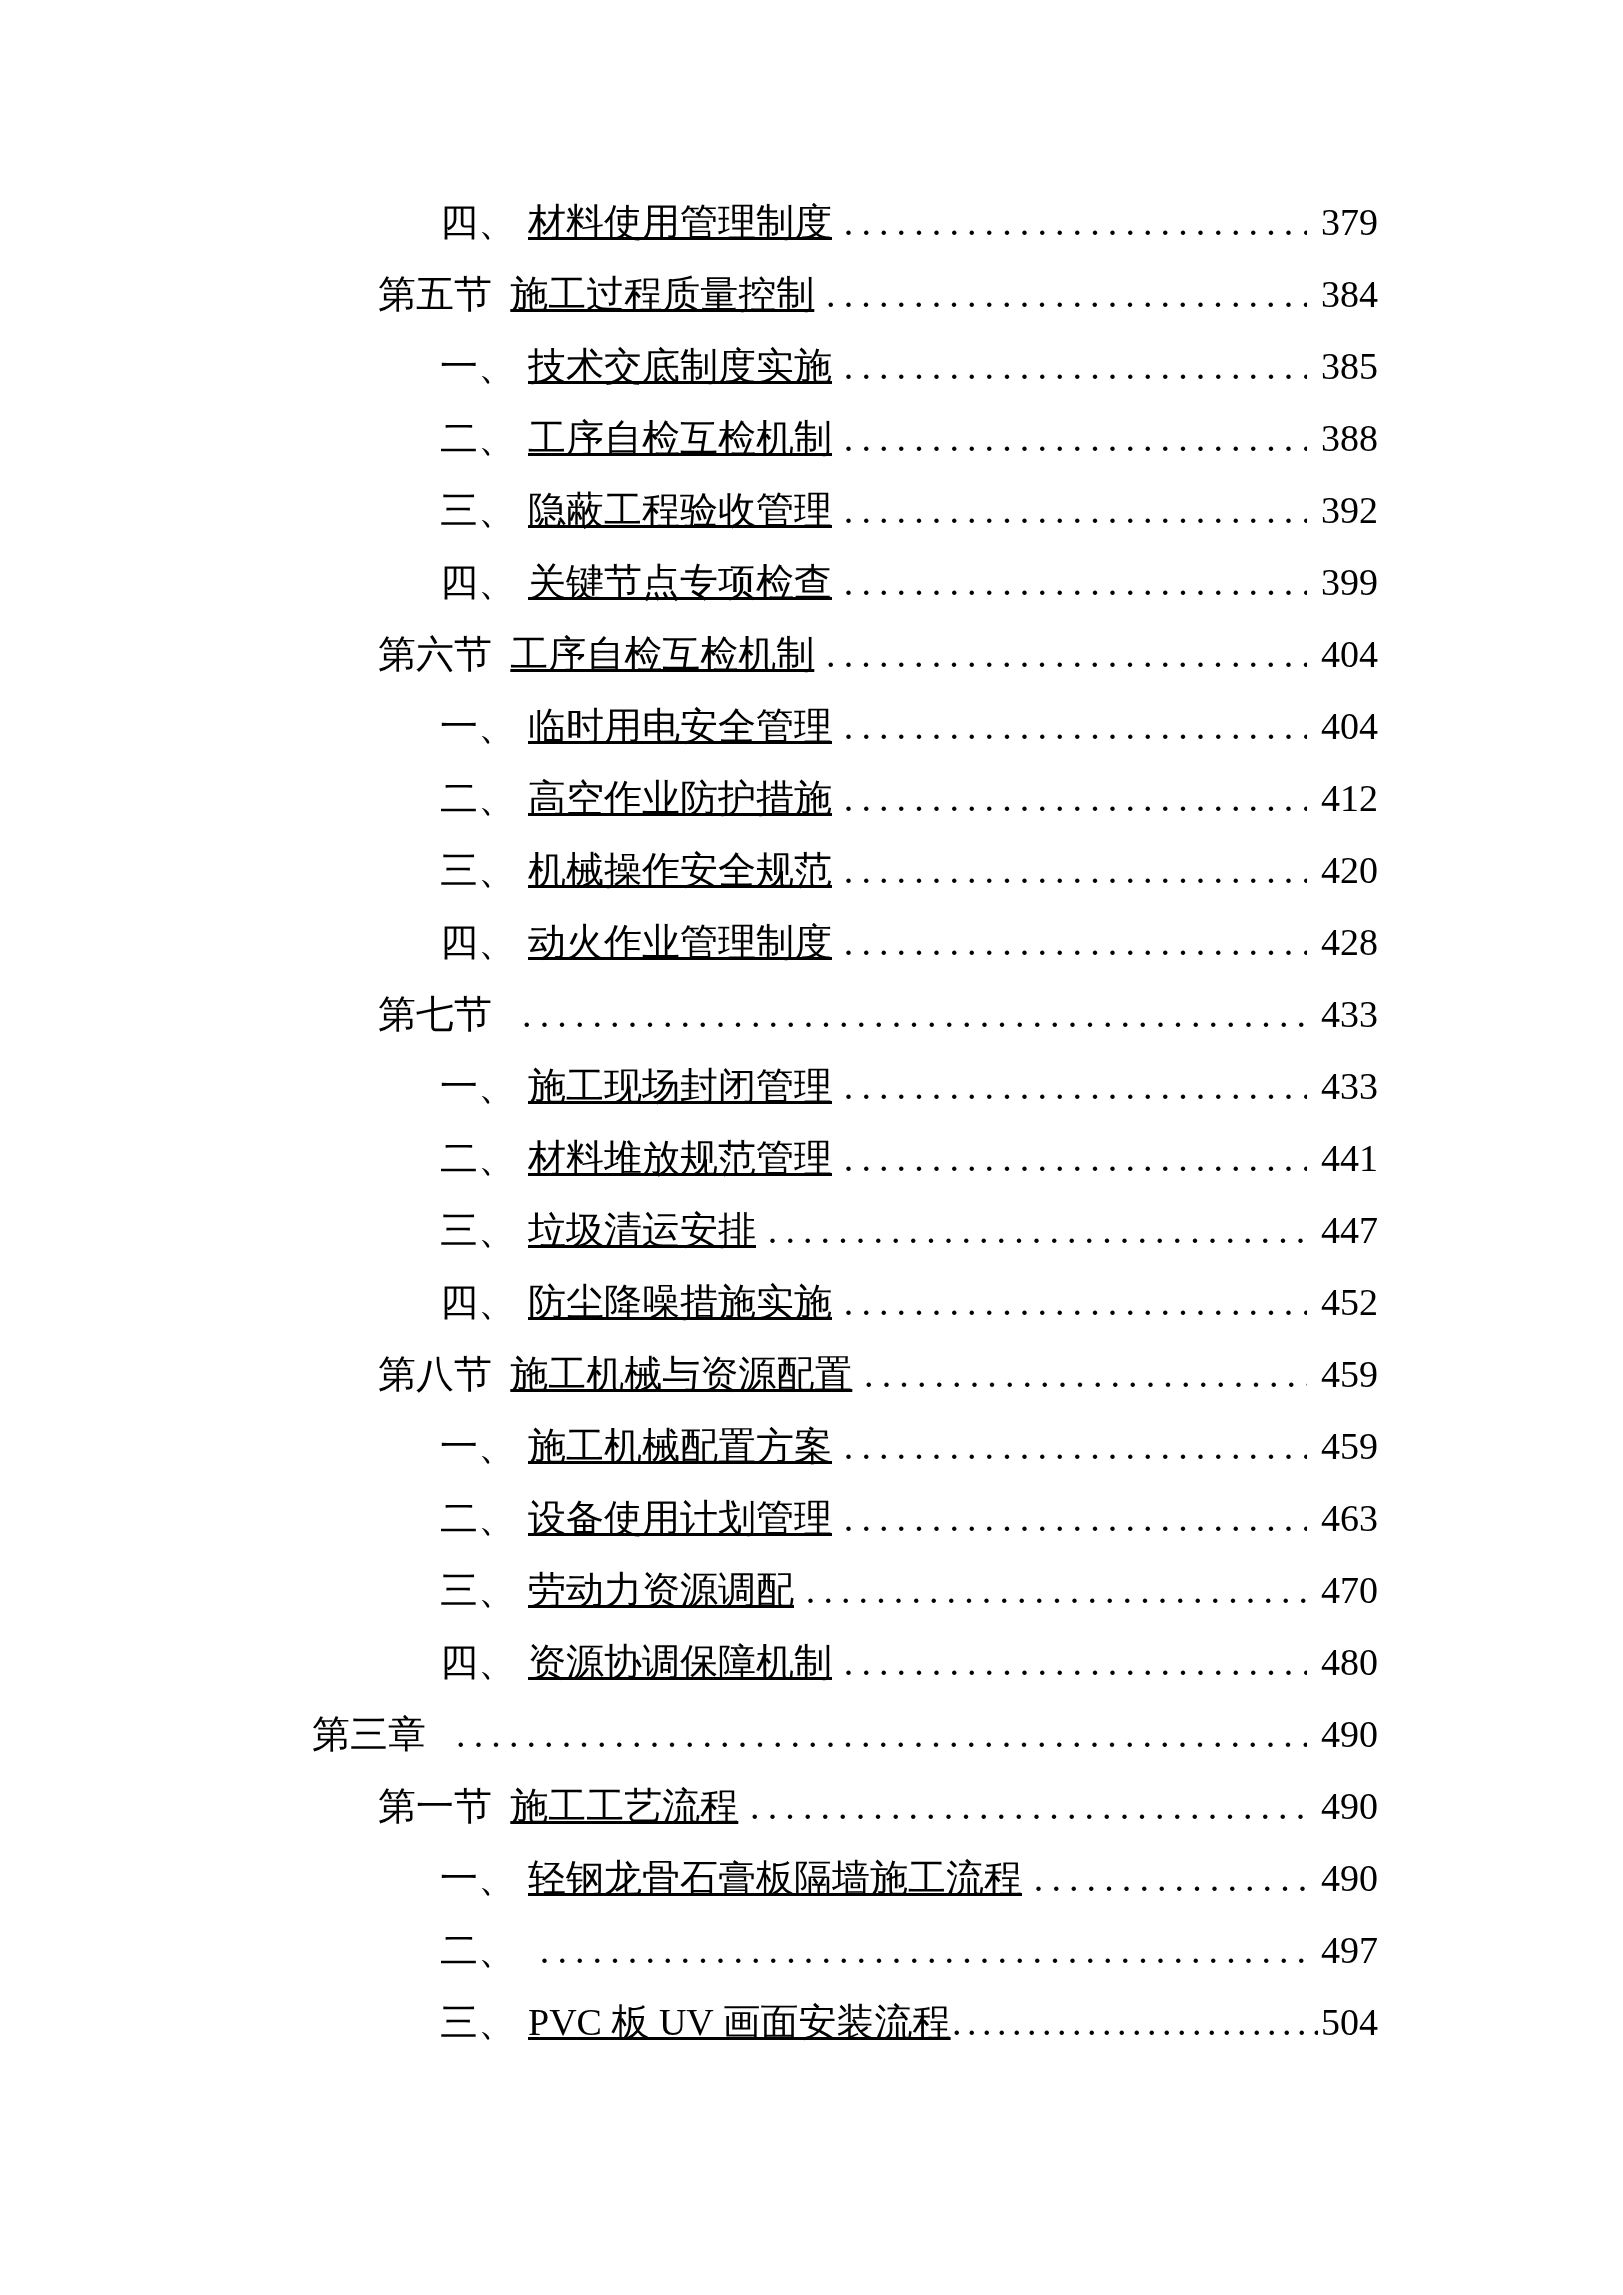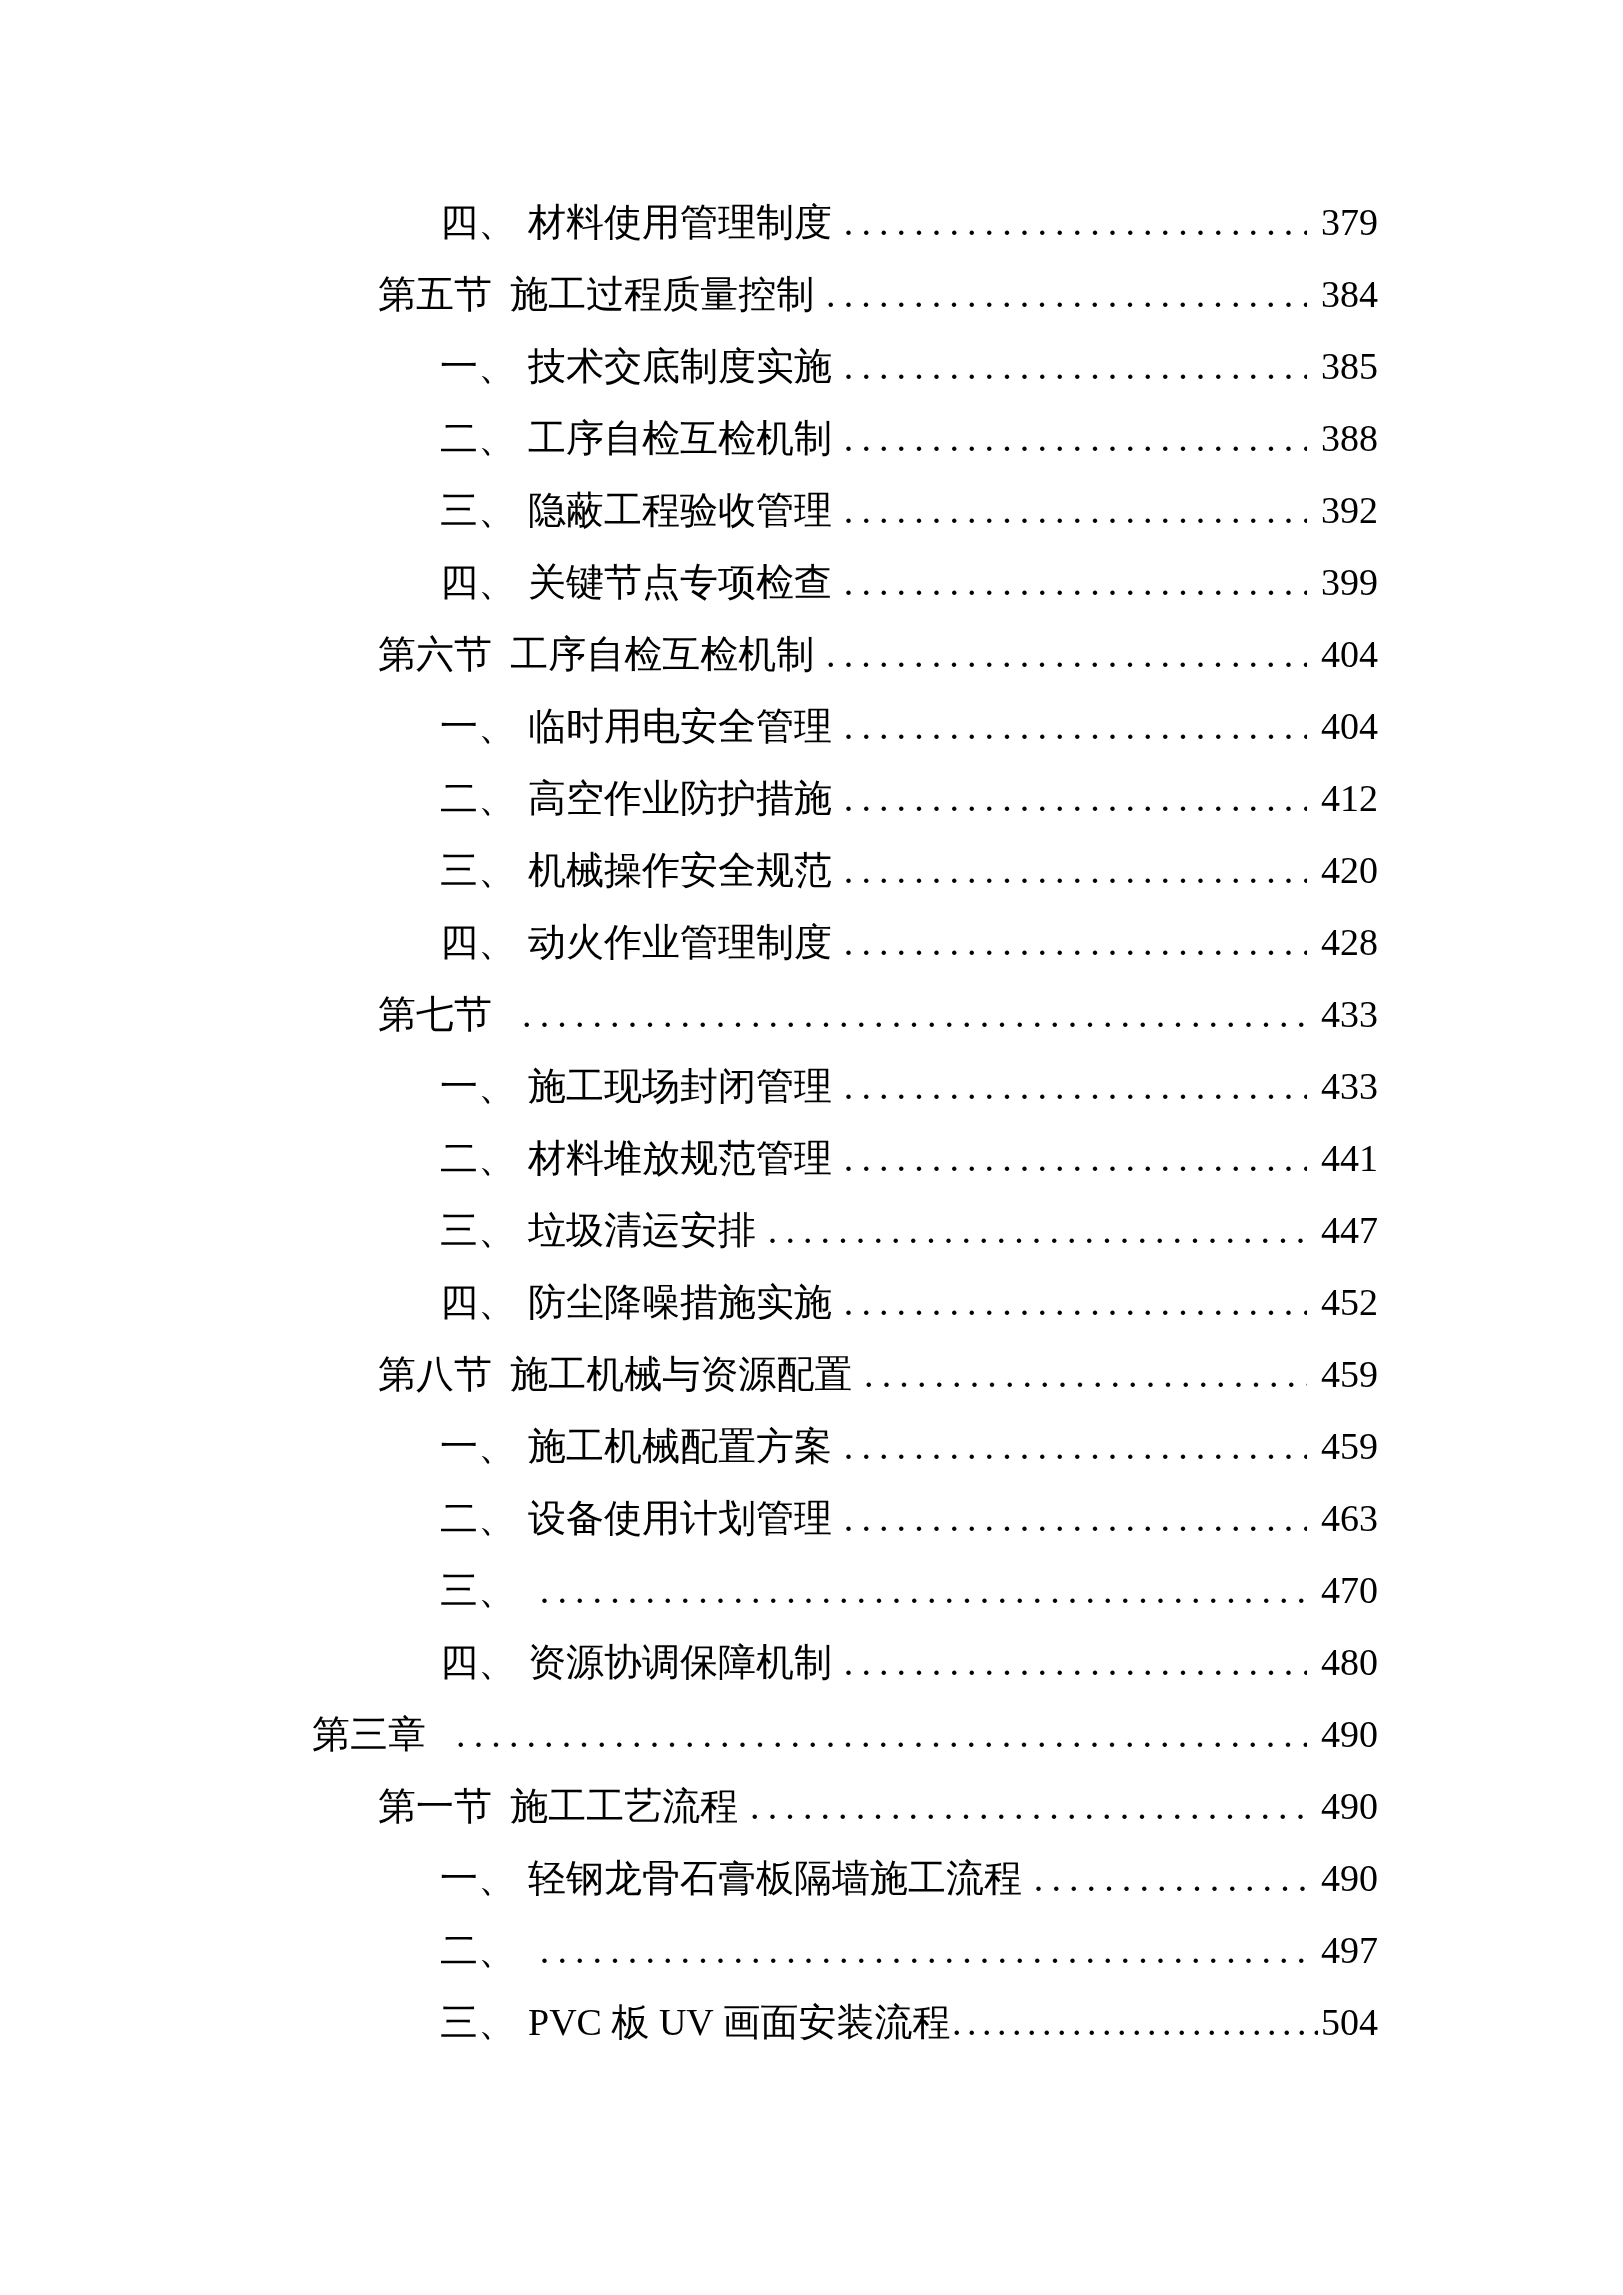--- a/index.html
+++ b/index.html
@@ -16,21 +16,21 @@
     height:72px;line-height:72px;
     font-size:38px;white-space:nowrap;
     padding-right:245px;box-sizing:border-box;
   }
   .lvl-chapter{padding-left:312px;}
   .lvl-section{padding-left:378px;}
   .lvl-item{padding-left:440px;}
   .num{flex:0 0 auto;}
   .lvl-item .num{display:inline-block;width:88px;}
   .lvl-chapter .num,.lvl-section .num{margin-right:18.3px;}
-  .title{flex:0 0 auto;white-space:pre;}
+  .title{flex:0 0 auto;white-space:pre;text-decoration:underline;}
   .dots{
     flex:1 1 auto;overflow:hidden;white-space:nowrap;
     letter-spacing:-0.7px;margin:0 14.4px 0 11.8px;
   }
   .dots.tight{letter-spacing:-2px;margin-right:2.6px;margin-left:1.3px;}
   .page{flex:0 0 auto;min-width:57px;text-align:right;}
 </style>
 </head>
 <body>
 
@@ -144,20 +144,21 @@
         <span class="page">459</span>
       </div>
       <div class="row lvl-item">
         <span class="num">二、</span>
         <span class="title">设备使用计划管理</span>
         <span class="dots">. . . . . . . . . . . . . . . . . . . . . . . . . . . . . . . . . . . . . . . . . . . . . . . . . . . . . . . . . . . . . . . . . . . . . . </span>
         <span class="page">463</span>
       </div>
       <div class="row lvl-item">
         <span class="num">三、</span>
+        <span class="title">劳动力资源调配</span>
         <span class="dots">. . . . . . . . . . . . . . . . . . . . . . . . . . . . . . . . . . . . . . . . . . . . . . . . . . . . . . . . . . . . . . . . . . . . . . </span>
         <span class="page">470</span>
       </div>
       <div class="row lvl-item">
         <span class="num">四、</span>
         <span class="title">资源协调保障机制</span>
         <span class="dots">. . . . . . . . . . . . . . . . . . . . . . . . . . . . . . . . . . . . . . . . . . . . . . . . . . . . . . . . . . . . . . . . . . . . . . </span>
         <span class="page">480</span>
       </div>
       <div class="row lvl-chapter">

